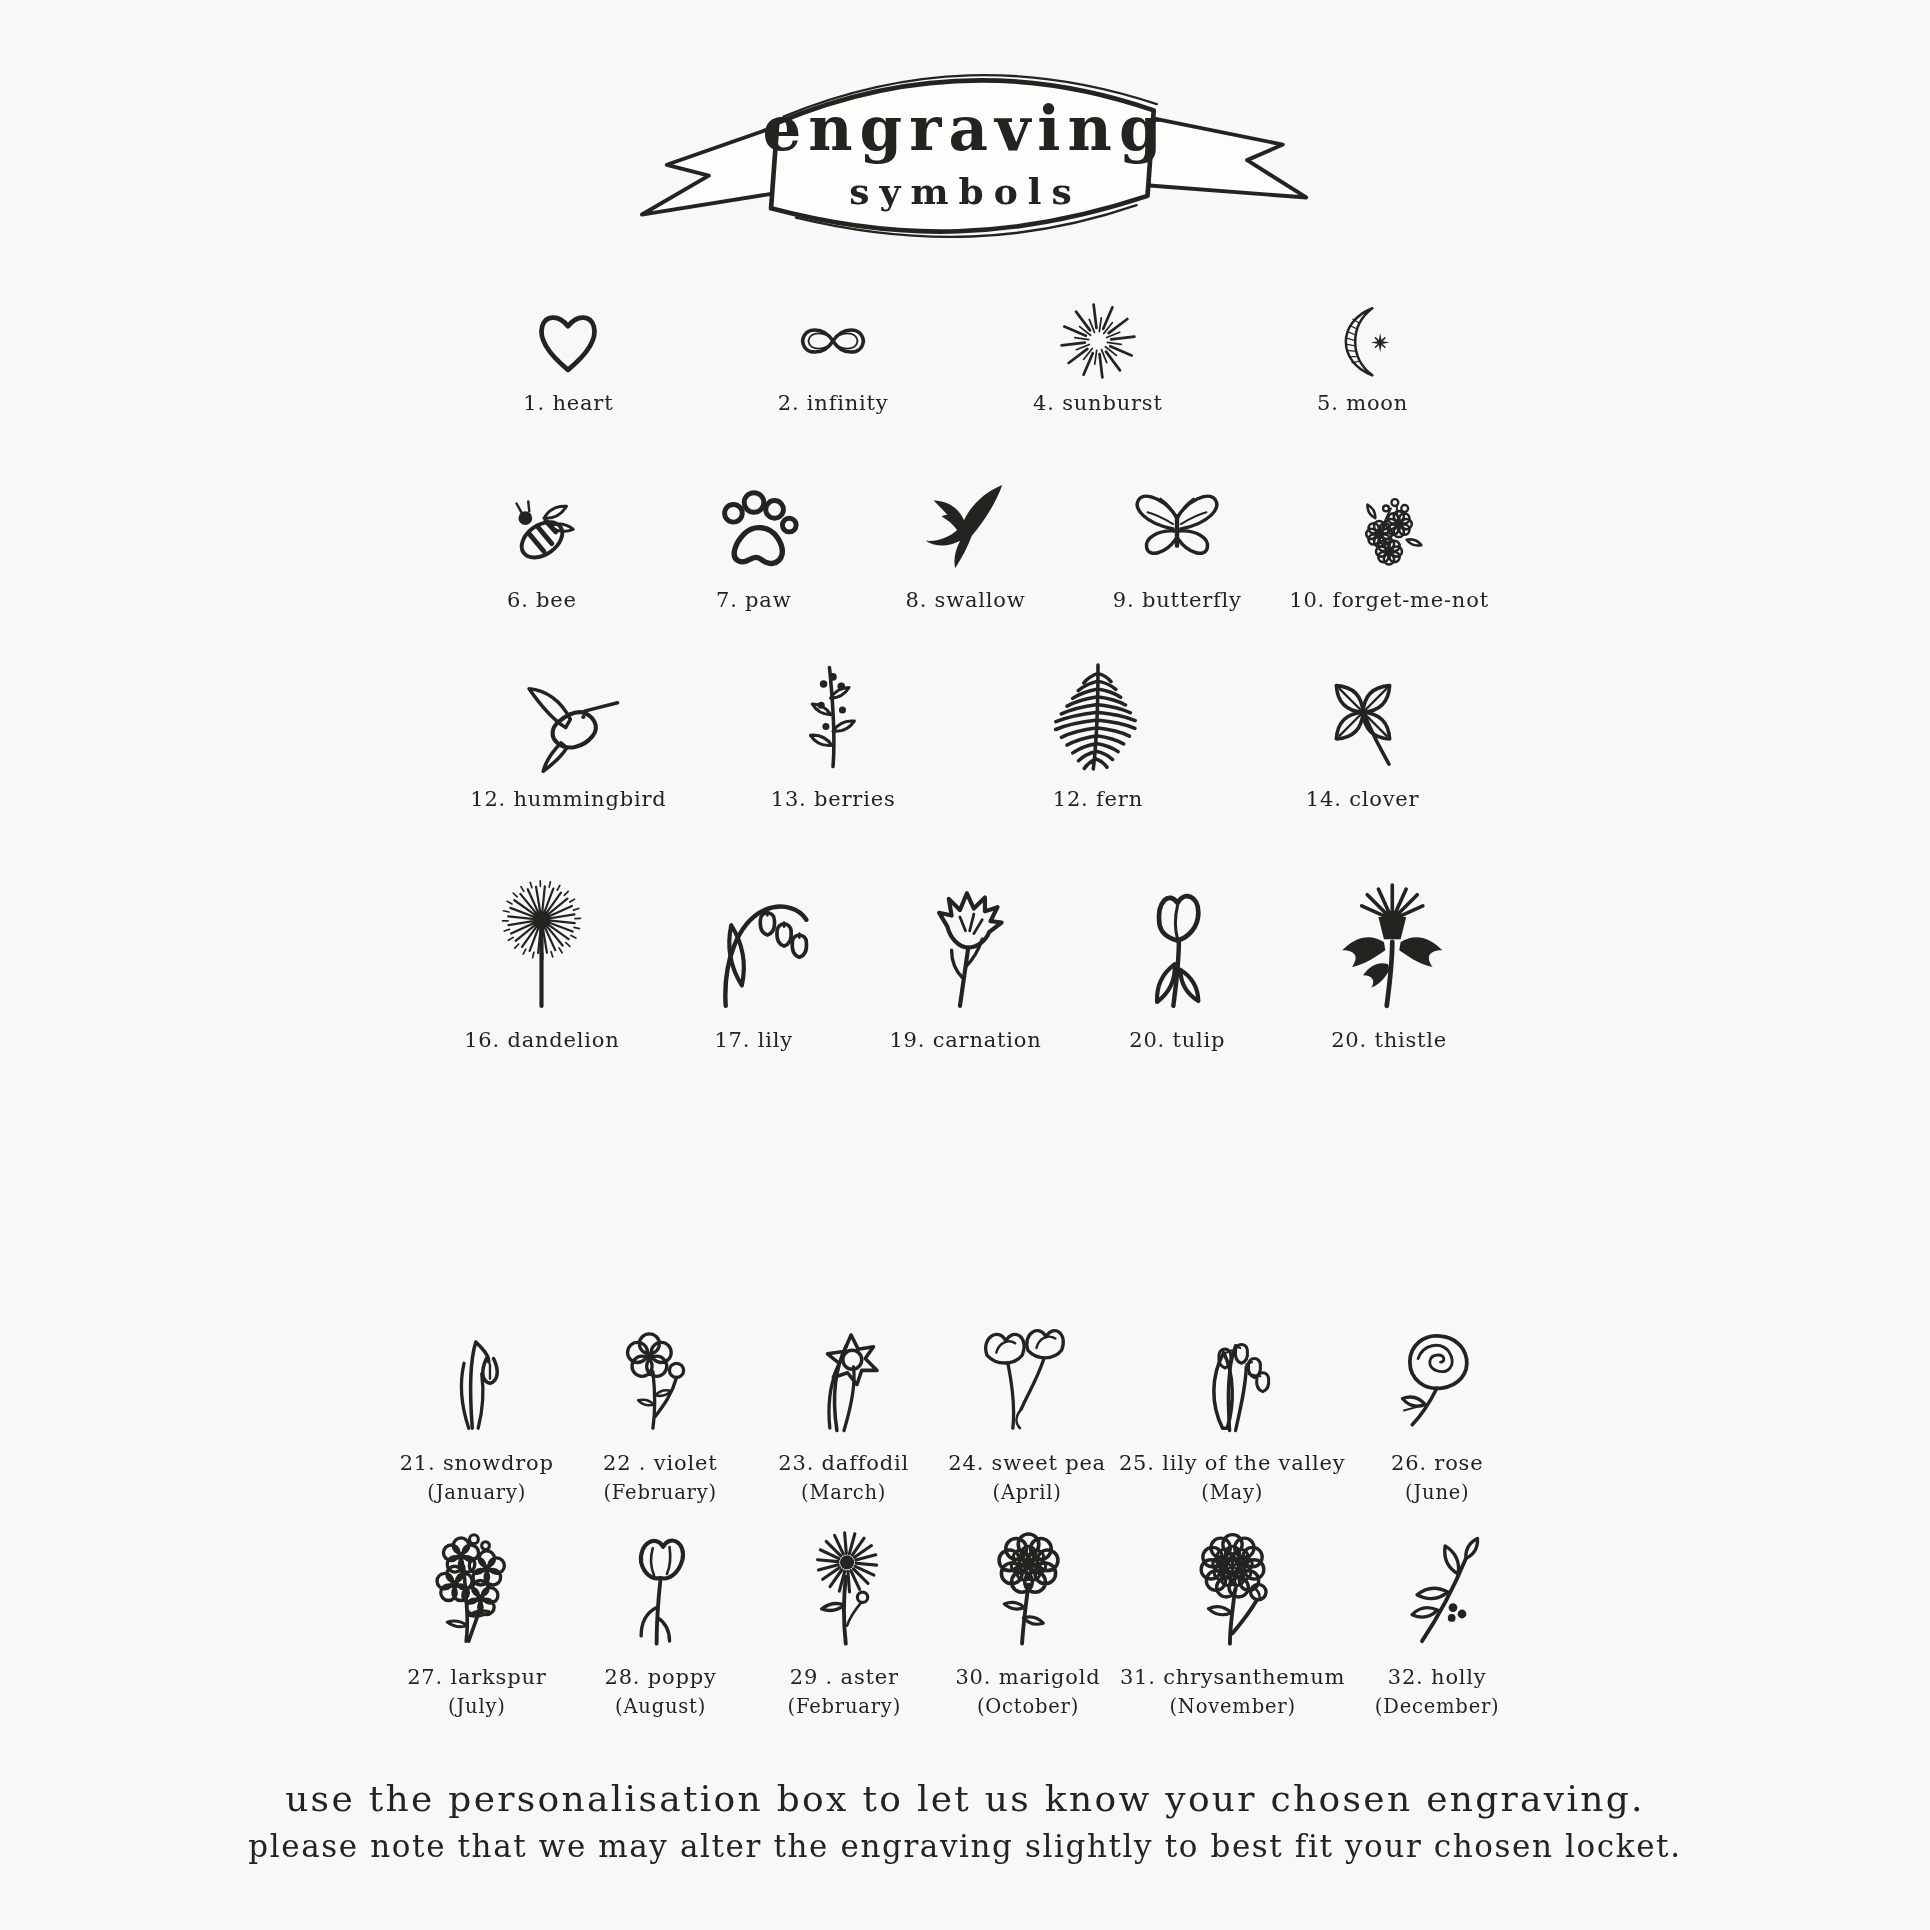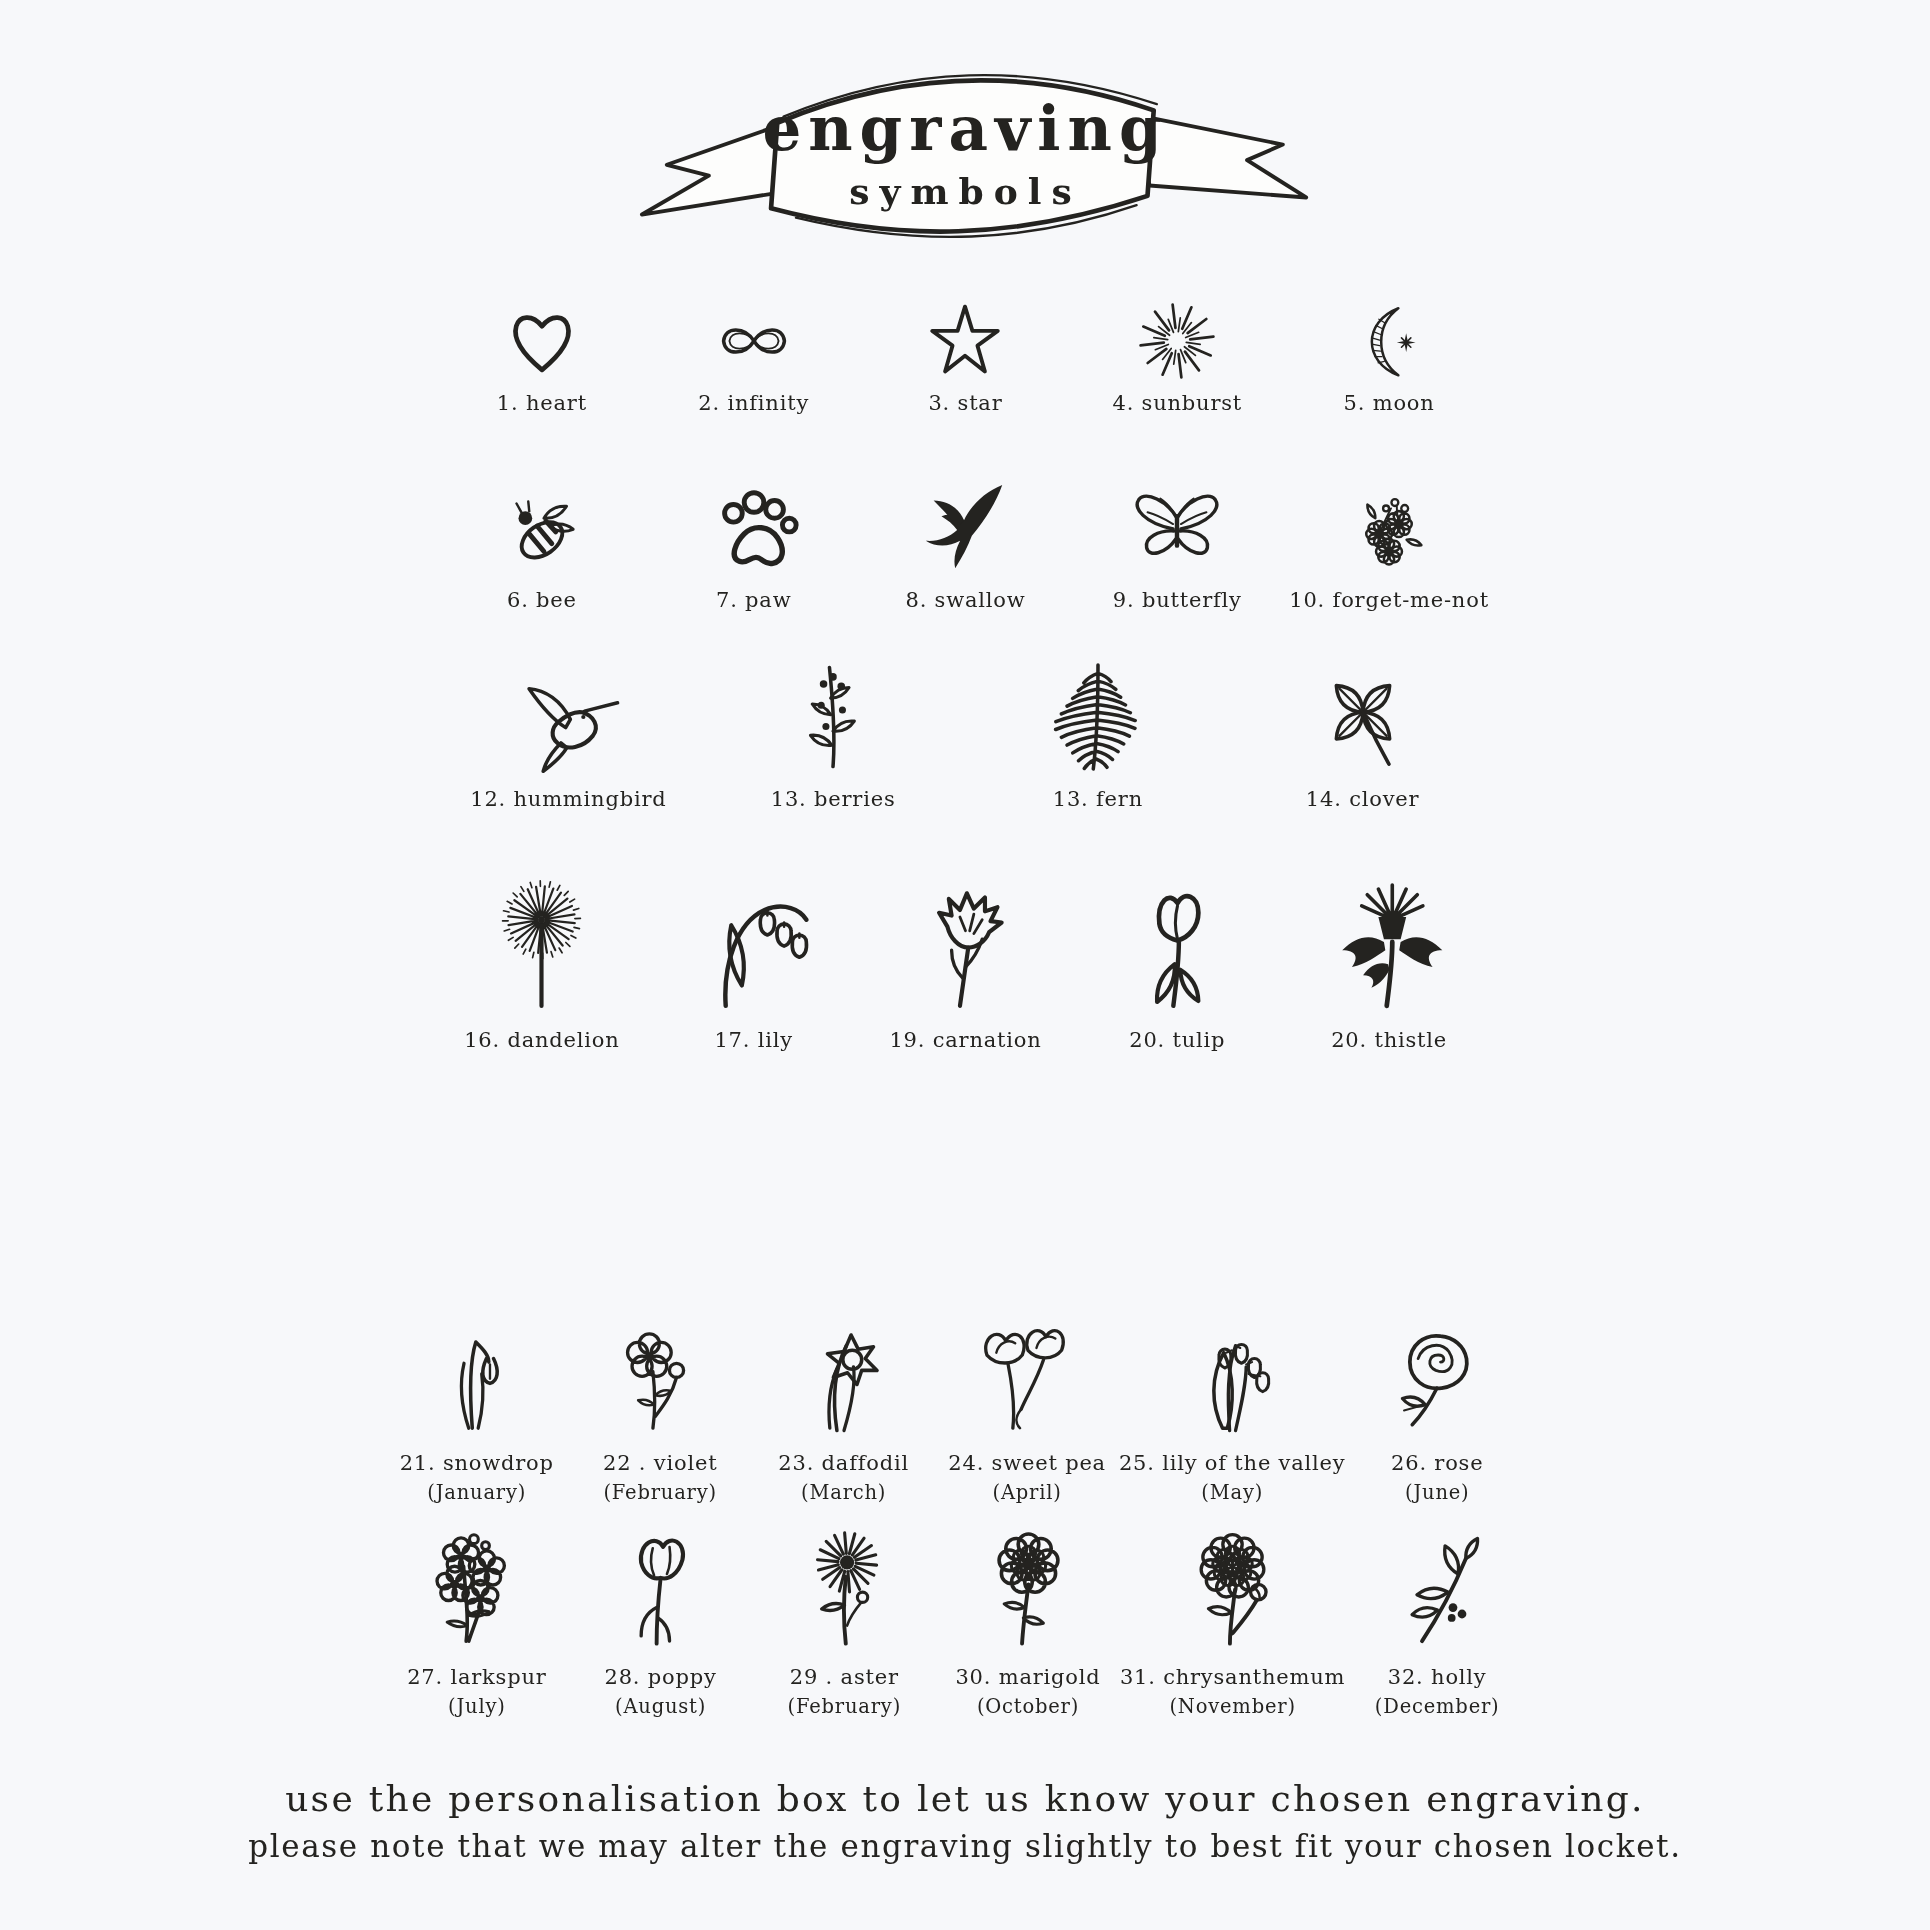--- a/index.html
+++ b/index.html
@@ -77,30 +77,20 @@
    <path stroke-width="2.5" d="M50 50C41 37 20 37 18.5 50 20 63 41 63 50 50 59 37 80 37 81.5 50 80 63 59 63 50 50"></path>
             </svg>
           </span>
         </div>
         <div class="lab">2. infinity</div>
       </div>
       <div class="cell">
         <div class="iconbox" style="height: 78px;">
           <span class="icon" style="height: 78px;">
             <svg viewBox="0 0 100 100" aria-hidden="true">
-              <path stroke-width="5" d="M50 6 59.5 37 92 37 66 56 75.5 89 50 69 24.5 89 34 56 8 37 40.5 37Z"></path>
-            </svg>
-          </span>
-        </div>
-        <div class="lab">3. star</div>
-      </div>
-      <div class="cell">
-        <div class="iconbox" style="height: 78px;">
-          <span class="icon" style="height: 78px;">
-            <svg viewBox="0 0 100 100" aria-hidden="true">
               <path stroke-width="3.5" d="M66.9 48.0L96.7 44.4M65.6 56.7L93.2 68.5M60.2 63.6L78.2 87.6M52.0 66.9L55.6 96.7M43.3 65.6L31.5 93.2M36.4 60.2L12.4 78.2M33.1 52.0L3.3 55.6M34.4 43.3L6.8 31.5M39.8 36.4L21.8 12.4M48.0 33.1L44.4 3.3M56.7 34.4L68.5 6.8M63.6 39.8L87.6 21.8"></path>
               <path stroke-width="2.2" d="M61.9 51.7L79.7 54.2M59.5 57.4L73.6 68.5M54.5 61.1L61.2 77.8M48.3 61.9L45.8 79.7M42.6 59.5L31.5 73.6M38.9 54.5L22.2 61.2M38.1 48.3L20.3 45.8M40.5 42.6L26.4 31.5M45.5 38.9L38.8 22.2M51.7 38.1L54.2 20.3M57.4 40.5L68.5 26.4M61.1 45.5L77.8 38.8"></path>
             </svg>
           </span>
         </div>
         <div class="lab">4. sunburst</div>
       </div>
       <div class="cell">
         <div class="iconbox" style="height: 78px;">
           <span class="icon" style="height: 78px;">
@@ -229,21 +219,21 @@
         <div class="lab">13. berries</div>
       </div>
       <div class="cell">
         <div class="iconbox" style="height: 118px;">
           <span class="icon" style="height: 118px;">
             <svg viewBox="0 0 100 100" aria-hidden="true">
               <path stroke-width="3" d="M50 6C50 40 49 70 46 94M50.0 13.0Q42.6 15.5 38.0 21.0M50.0 13.0Q57.0 15.0 61.0 20.0M49.9 19.6Q39.6 22.1 33.3 27.6M49.9 19.6Q59.5 21.6 65.1 26.6M49.7 26.2Q36.6 28.7 28.5 34.2M49.7 26.2Q62.0 28.2 69.2 33.2M49.5 32.8Q33.6 35.3 23.8 40.8M49.5 32.8Q64.5 34.8 73.3 39.8M49.4 39.4Q30.6 41.9 19.0 47.4M49.4 39.4Q67.0 41.4 77.4 46.4M49.3 46.0Q27.6 48.5 14.3 54.0M49.3 46.0Q69.5 48.0 81.5 53.0M49.1 52.6Q27.4 55.1 14.1 60.6M49.1 52.6Q69.4 54.6 81.3 59.6M49.0 59.2Q30.4 61.7 19.0 67.2M49.0 59.2Q66.3 61.2 76.6 66.2M48.8 65.8Q33.3 68.3 23.8 73.8M48.8 65.8Q63.3 67.8 71.8 72.8M48.6 72.4Q36.3 74.9 28.6 80.4M48.6 72.4Q60.3 74.4 67.0 79.4M48.5 79.0Q39.2 81.5 33.5 87.0M48.5 79.0Q57.2 81.0 62.3 86.0M48.4 85.6Q42.1 88.1 38.4 93.6M48.4 85.6Q54.1 87.6 57.6 92.6"></path>
             </svg>
           </span>
         </div>
-        <div class="lab">13. fern</div>
+        <div class="lab">12. fern</div>
       </div>
       <div class="cell">
         <div class="iconbox" style="height: 118px;">
           <span class="icon" style="height: 118px;">
             <svg viewBox="0 0 100 100" aria-hidden="true">
               <path stroke-width="3" d="M50.0 46.0Q71.2 44.6 72.6 23.4Q51.4 24.8 50.0 46.0Z"></path>
               <path stroke-width="3" d="M50.0 46.0Q48.6 24.8 27.4 23.4Q28.8 44.6 50.0 46.0Z"></path>
    <path stroke-width="3" d="M50.0 46.0Q28.8 47.4 27.4 68.6Q48.6 67.2 50.0 46.0Z"></path>
               <path stroke-width="3" d="M50.0 46.0Q51.4 67.2 72.6 68.6Q71.2 47.4 50.0 46.0Z"></path>
    <path stroke-width="2" d="M50 46 70 26M50 46 30 26M50 46 30 66M50 46 70 66"></path>

